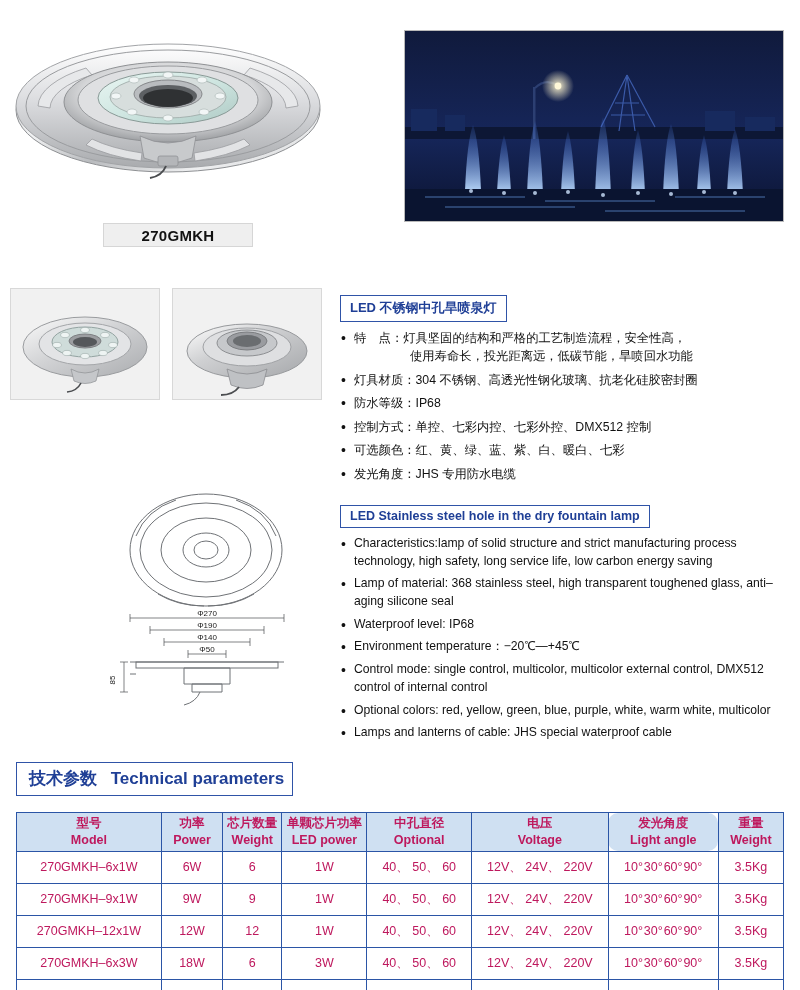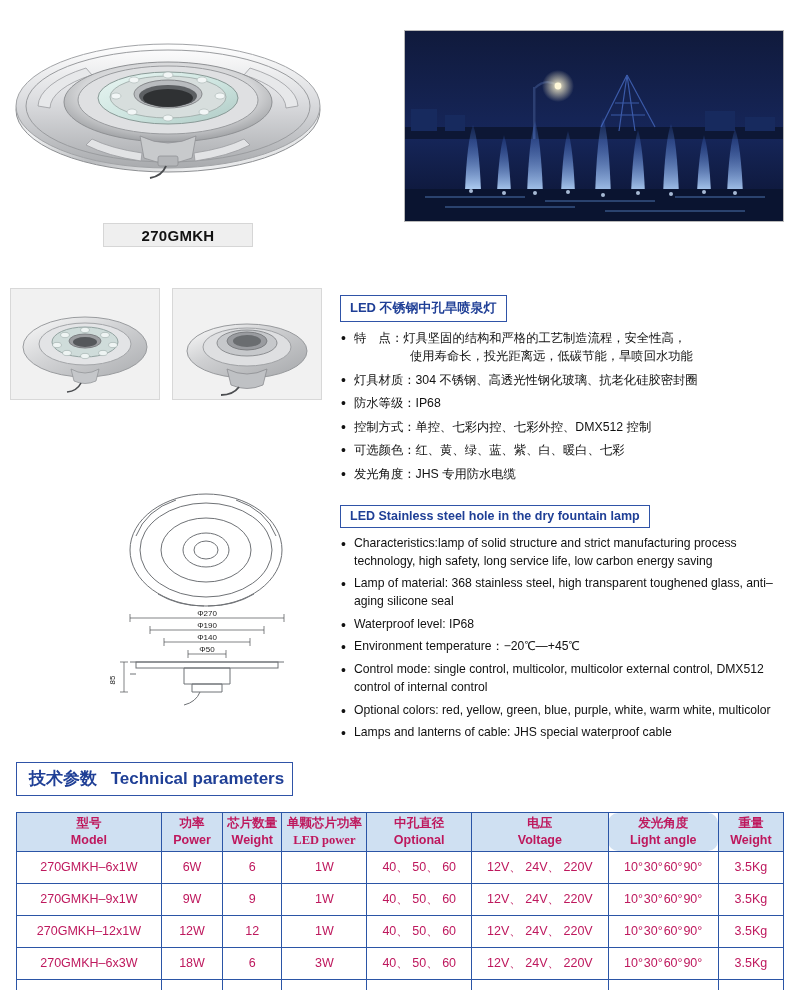--- a/index.html
+++ b/index.html
@@ -123,21 +123,21 @@
     white-space: nowrap;
     margin-top: 8px;
   }
   td.angle { padding-left: 4px; padding-right: 4px; }
   .angle-row { display: flex; justify-content: space-around; align-items: center; }
   .angle-row span { display: inline-block; }
 
   .c-model { width: 150px; }
   .c-power { width: 64px; }
   .c-amount { width: 66px; }
-  .c-ledpower { width: 104px; font-family: Liberation Serif, serif; }
+  .c-ledpower { width: 104px; }
   .c-aperture { width: 94px; }
   .c-voltage { width: 124px; }
   .c-angle { width: 112px; border-radius: 10px; }
   .c-weight { width: 66px; }
 </style>
 </head>
 <body>
 
 <div class="page">
 

